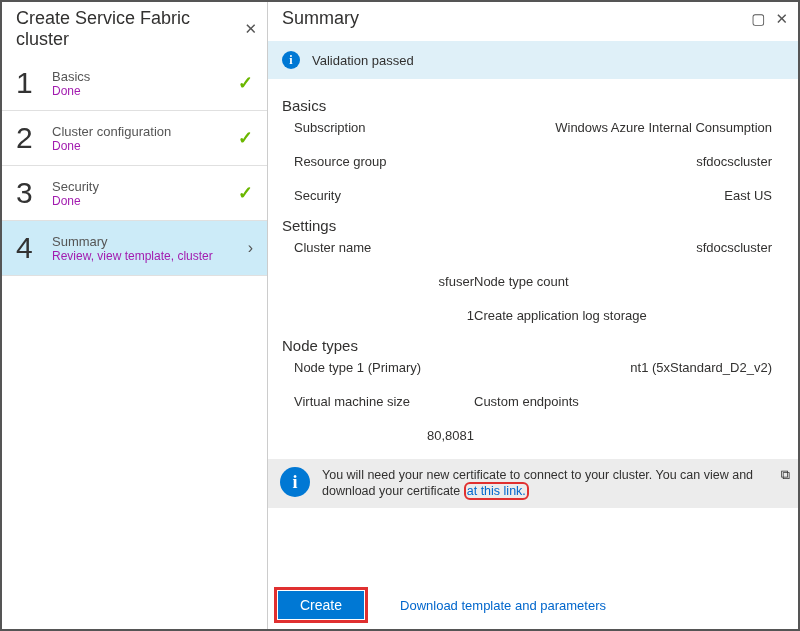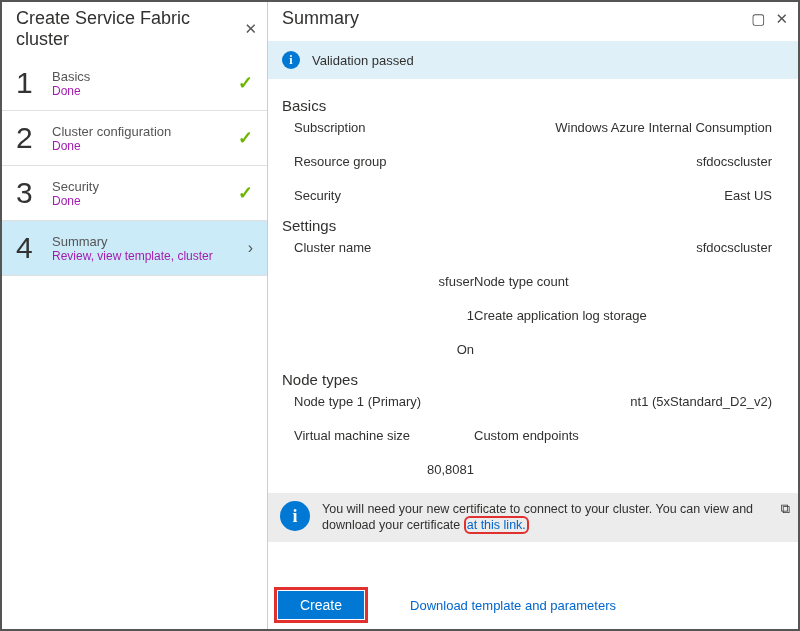--- a/index.html
+++ b/index.html
@@ -113,21 +113,20 @@
   .red-box { border: 2px solid #e03030; padding: 0 1px; }
   .popout {
     position:absolute; top:8px; right:8px;
     font-size:13px; color:#333;
   }
   .bottom-bar {
     position:absolute; bottom:0; left:0; right:0;
     padding: 8px 10px 10px;
     display:flex;
     align-items:center;
-    gap: 10px;
     border-top: 0;
   }
   .create-btn {
     background:#0078d4;
     color:#fff;
     border:none;
     padding: 6px 22px;
     font-size: 14px;
     cursor:pointer;
     outline: 3px solid #e03030;
@@ -209,21 +208,20 @@
     </div>
 
   <div class="section-title">Settings</div>
   <div class="kv-grid" id="grid-settings">
       <div class="kv-label">Cluster name</div>
       <div class="kv-value">sfdocscluster</div>
       <div class="kv-value">sfuser</div>
       <div class="kv-label">Node type count</div>
       <div class="kv-value">1</div>
       <div class="kv-label">Create application log storage</div>
-      <div class="kv-value">On</div>
     </div>
 
   <div class="section-title">Node types</div>
   <div class="kv-grid" id="grid-nodetypes">
       <div class="kv-label">Node type 1 (Primary)</div>
       <div class="kv-value">nt1 (5xStandard_D2_v2)</div>
       <div class="kv-label">Virtual machine size</div>
       <div class="kv-label">Custom endpoints</div>
       <div class="kv-value">80,8081</div>
     </div>

